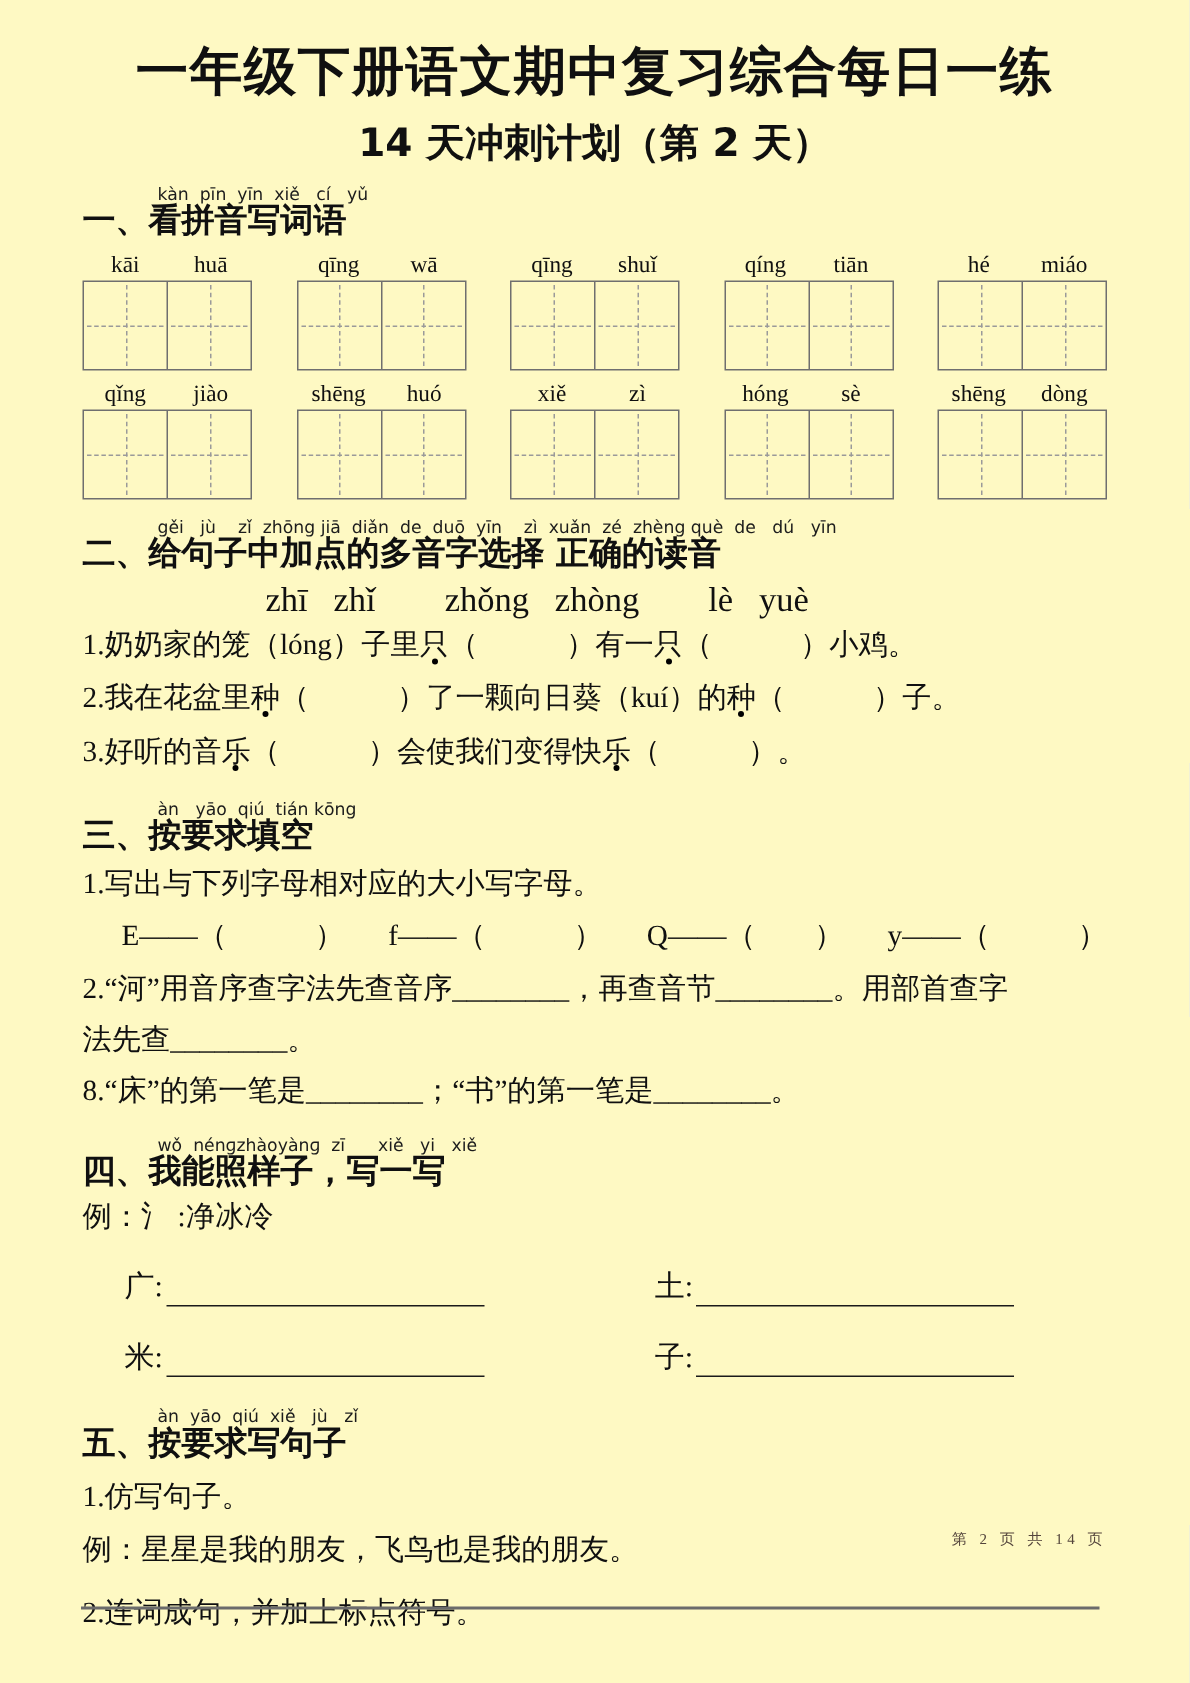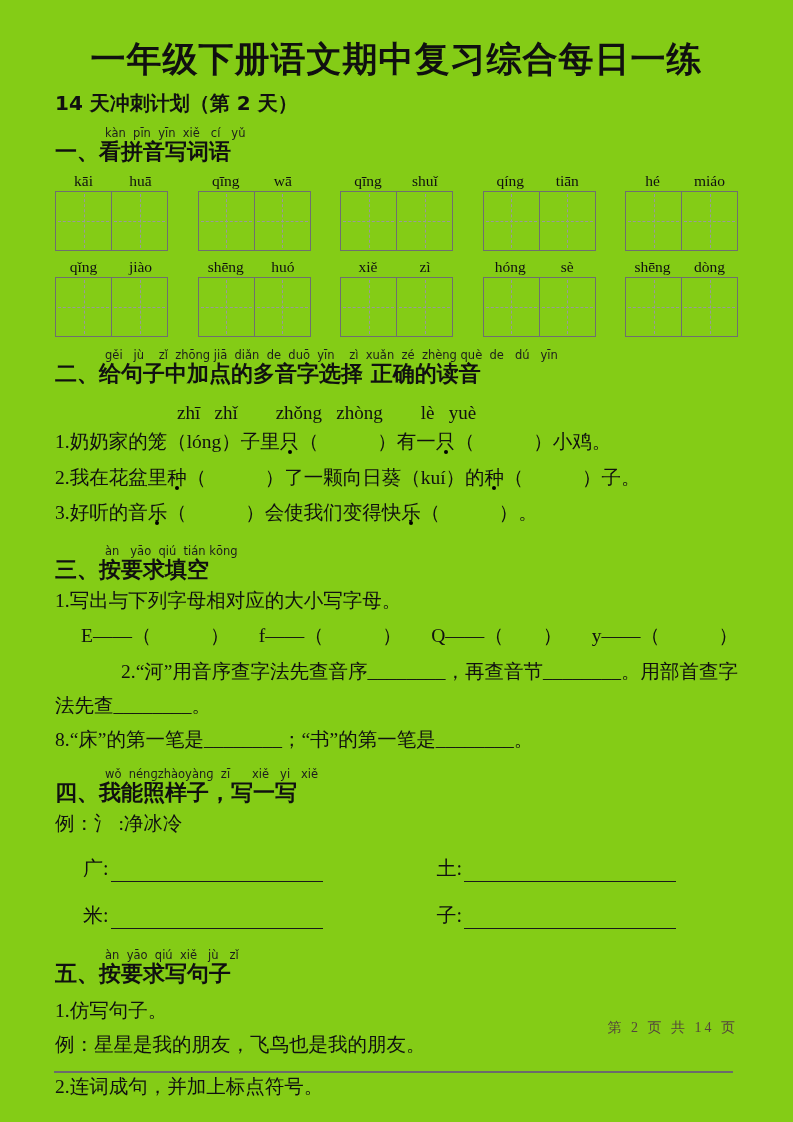--- a/index.html
+++ b/index.html
@@ -1,28 +1,28 @@
 <!DOCTYPE html>
 <html><head>
 <meta charset="utf-8">
 <style>
   html,body{margin:0;padding:0;background:#e8e8e8;}
   .page{
-    width:793px;height:1122px;margin:0 auto;background:#84cc16;
+    width:793px;height:1122px;margin:0 auto;background:#fef9c3;
     box-sizing:border-box;position:relative;overflow:hidden;
-    padding:28px 55px 0 55px;
+    padding:16px 55px 0 55px;
     font-family:"Liberation Serif","DejaVu Serif",serif;color:#101010;
   }
   .title{
     font-family:"DejaVu Sans","Liberation Sans",sans-serif;
     font-weight:900;font-size:35px;text-align:center;margin:8px 0 0;letter-spacing:1px;
   }
   .subtitle{
     font-family:"DejaVu Sans","Liberation Sans",sans-serif;
-    font-weight:800;font-size:20px;margin:7px 0 0;
+    font-weight:800;font-size:26px;text-align:center;margin:7px 0 0;
   }
   .sec{margin-top:10px;}
   .sec-pinyin{
     font-family:"DejaVu Sans","Liberation Sans",sans-serif;
     font-size:11.5px;color:#1c1c1c;margin-left:50px;line-height:1.05;white-space:pre;
   }
   .sec-heading{
     font-family:"DejaVu Sans","Liberation Sans",sans-serif;
     font-weight:900;font-size:22px;line-height:1.12;margin-top:1px;
   }
@@ -30,37 +30,37 @@
   .py-row{display:flex;justify-content:space-between;margin-top:7px;gap:12px;}
   .py-word{width:114px;display:flex;font-size:15.5px;}
   .py-word span{flex:1;text-align:center;white-space:nowrap;}
   .box-row{display:flex;justify-content:space-between;margin-top:1px;}
   .block{display:flex;border:1.5px solid #6f6f6f;}
   .cell{width:55px;height:58px;position:relative;}
   .cell + .cell{border-left:1.3px solid #6f6f6f;}
   .cell::before{content:"";position:absolute;left:50%;top:2px;bottom:2px;border-left:1.4px dashed #9a9a9a;}
   .cell::after{content:"";position:absolute;top:50%;left:2px;right:2px;border-top:1.4px dashed #9a9a9a;}
   
-  .ref-line{white-space:pre;font-size:19px;margin:17px 0 0 122px;line-height:1.1;}
+  .ref-line{white-space:pre;font-size:23px;margin:5px 0 0 122px;line-height:1.1;}
   .sentence{font-size:19.5px;line-height:1.82;margin:0;white-space:nowrap;}
   .dot-under{position:relative;}
   .dot-under::after{content:"";position:absolute;bottom:-2px;left:50%;transform:translateX(-50%);
     width:4px;height:4px;border-radius:50%;background:#000;}
   
   .tline{font-size:19.5px;line-height:1.55;margin:4px 0 0;}
   .letters-row{display:flex;justify-content:space-between;font-size:19.5px;margin:5px 0 0 26px;}
   
   .s4-grid{display:grid;grid-template-columns:1fr 1fr;column-gap:52px;row-gap:20px;margin:16px 0 0 28px;}
   .s4-item{font-size:20px;display:flex;align-items:flex-end;}
   .blank-l{display:inline-block;width:212px;border-bottom:1.6px solid #1a1a1a;height:1.15em;margin-left:2px;}
   
   .fill-line{font-size:19.5px;margin:10px 0 0;white-space:nowrap;}
   
   .footer-rule{position:absolute;left:54px;right:60px;top:1071px;border-top:2px solid #6b6b6b;}
-  .footer-text{position:absolute;right:55px;top:1019px;font-size:14px;color:#54453c;letter-spacing:3px;}
+  .footer-text{position:absolute;right:55px;top:1019px;font-size:10px;color:#54453c;letter-spacing:3px;}
 </style>
 </head>
 <body>
 
 <div class="page">
 
   <h1 class="title">一年级下册语文期中复习综合每日一练</h1>
   <h2 class="subtitle">14 天冲刺计划（第 2 天）</h2>
 
   <div class="sec">
@@ -170,21 +170,21 @@
   <div class="sec" style="margin-top:14px;">
     <div class="sec-pinyin">àn   yāo  qiú  tián kōng</div>
     <div class="sec-heading">三、按要求填空</div>
     <p class="tline">1.写出与下列字母相对应的大小写字母。</p>
     <div class="letters-row">
       <span>E——（　　　）</span>
       <span>f——（　　　）</span>
       <span>Q——（　　）</span>
       <span>y——（　　　）</span>
     </div>
-    <p class="tline" style="margin-top:8px;text-align:right;">2.“河”用音序查字法先查音序________，再查音节________。用部首查字</p>
+    <p class="tline" style="margin-top:8px;">2.“河”用音序查字法先查音序________，再查音节________。用部首查字</p>
     <p class="tline">法先查________。</p>
     <p class="tline">8.“床”的第一笔是________；“书”的第一笔是________。</p>
   </div>
 
   <div class="sec" style="margin-top:13px;">
     <div class="sec-pinyin">wǒ  nénɡzhàoyànɡ  zī      xiě   yi   xiě</div>
     <div class="sec-heading">四、我能照样子，写一写</div>
     <p class="tline" style="margin-top:3px;">例：氵 :净冰冷</p>
     <div class="s4-grid">
       <div class="s4-item">

